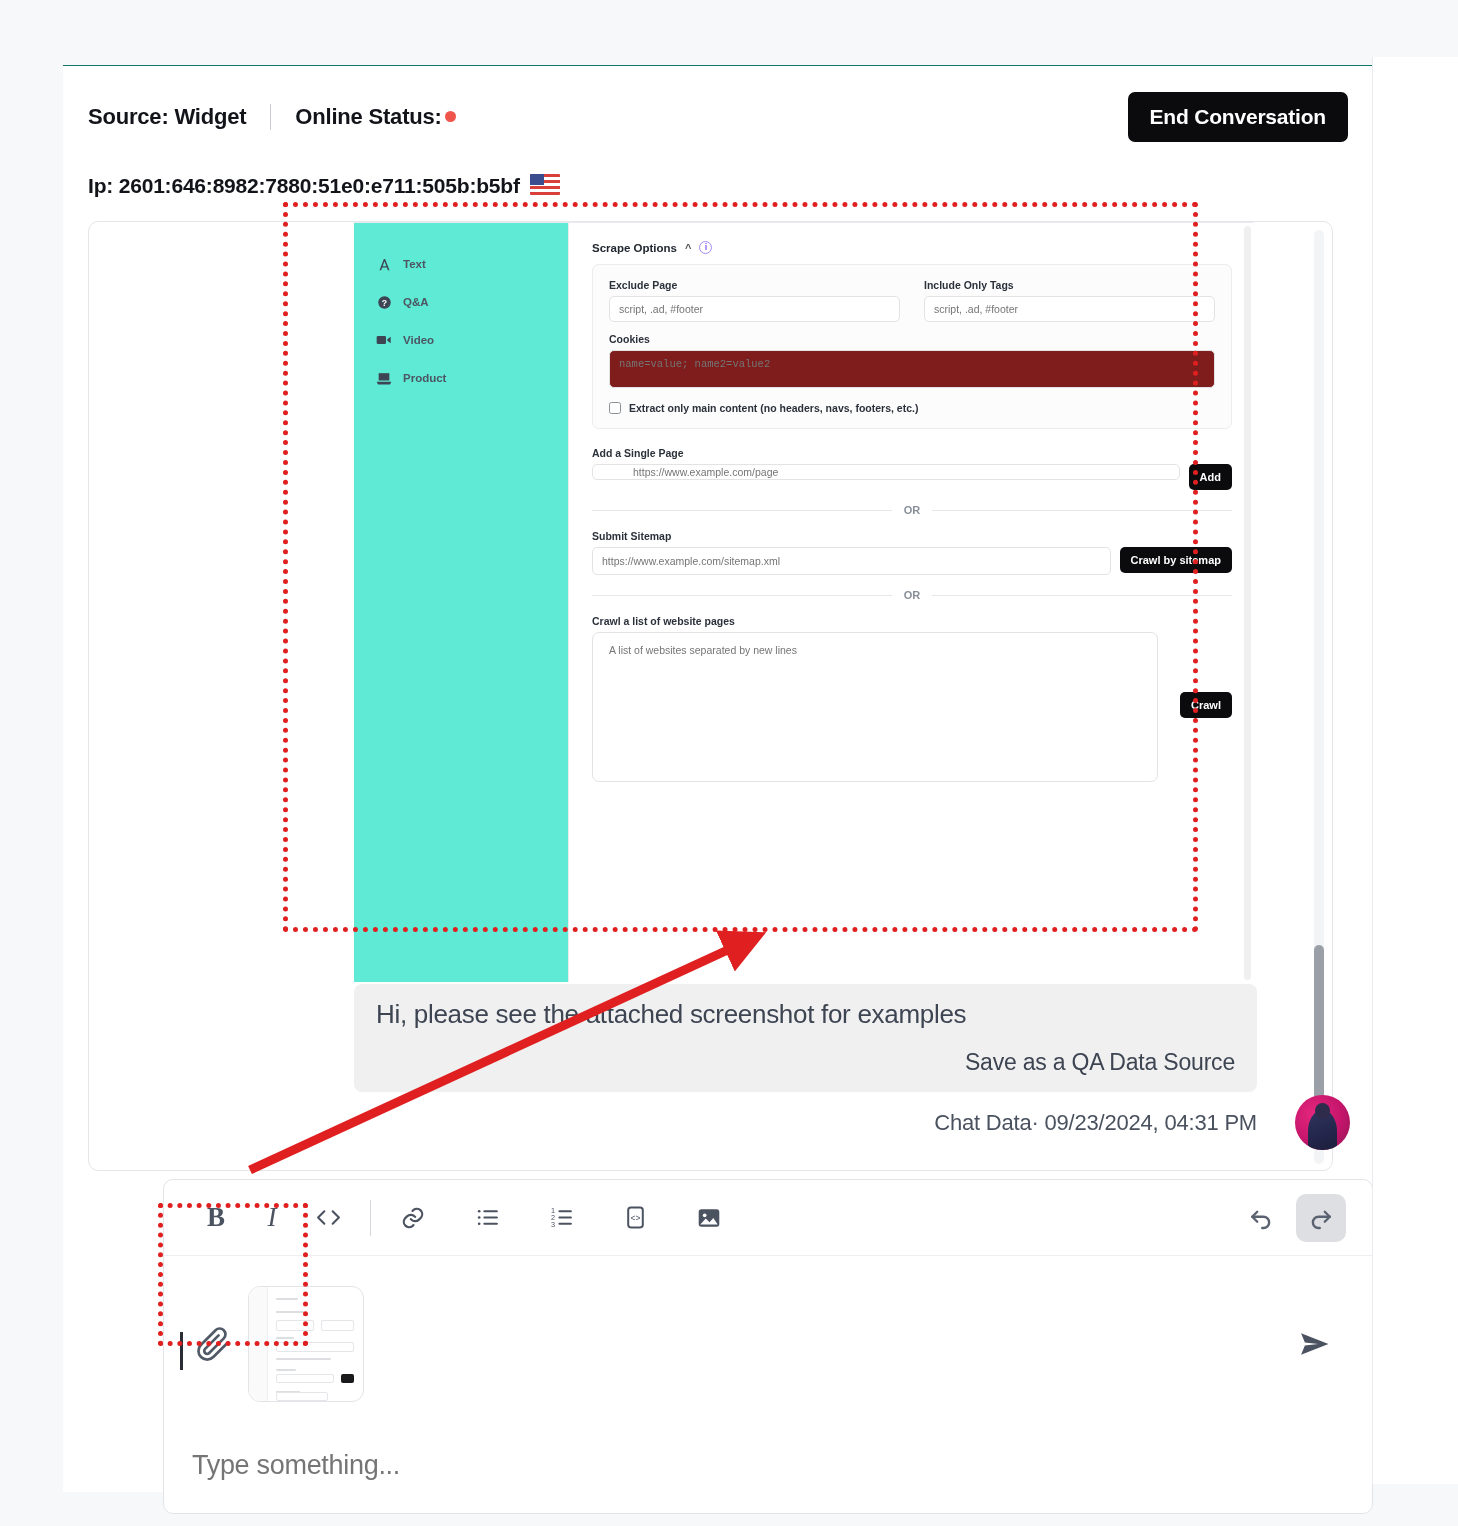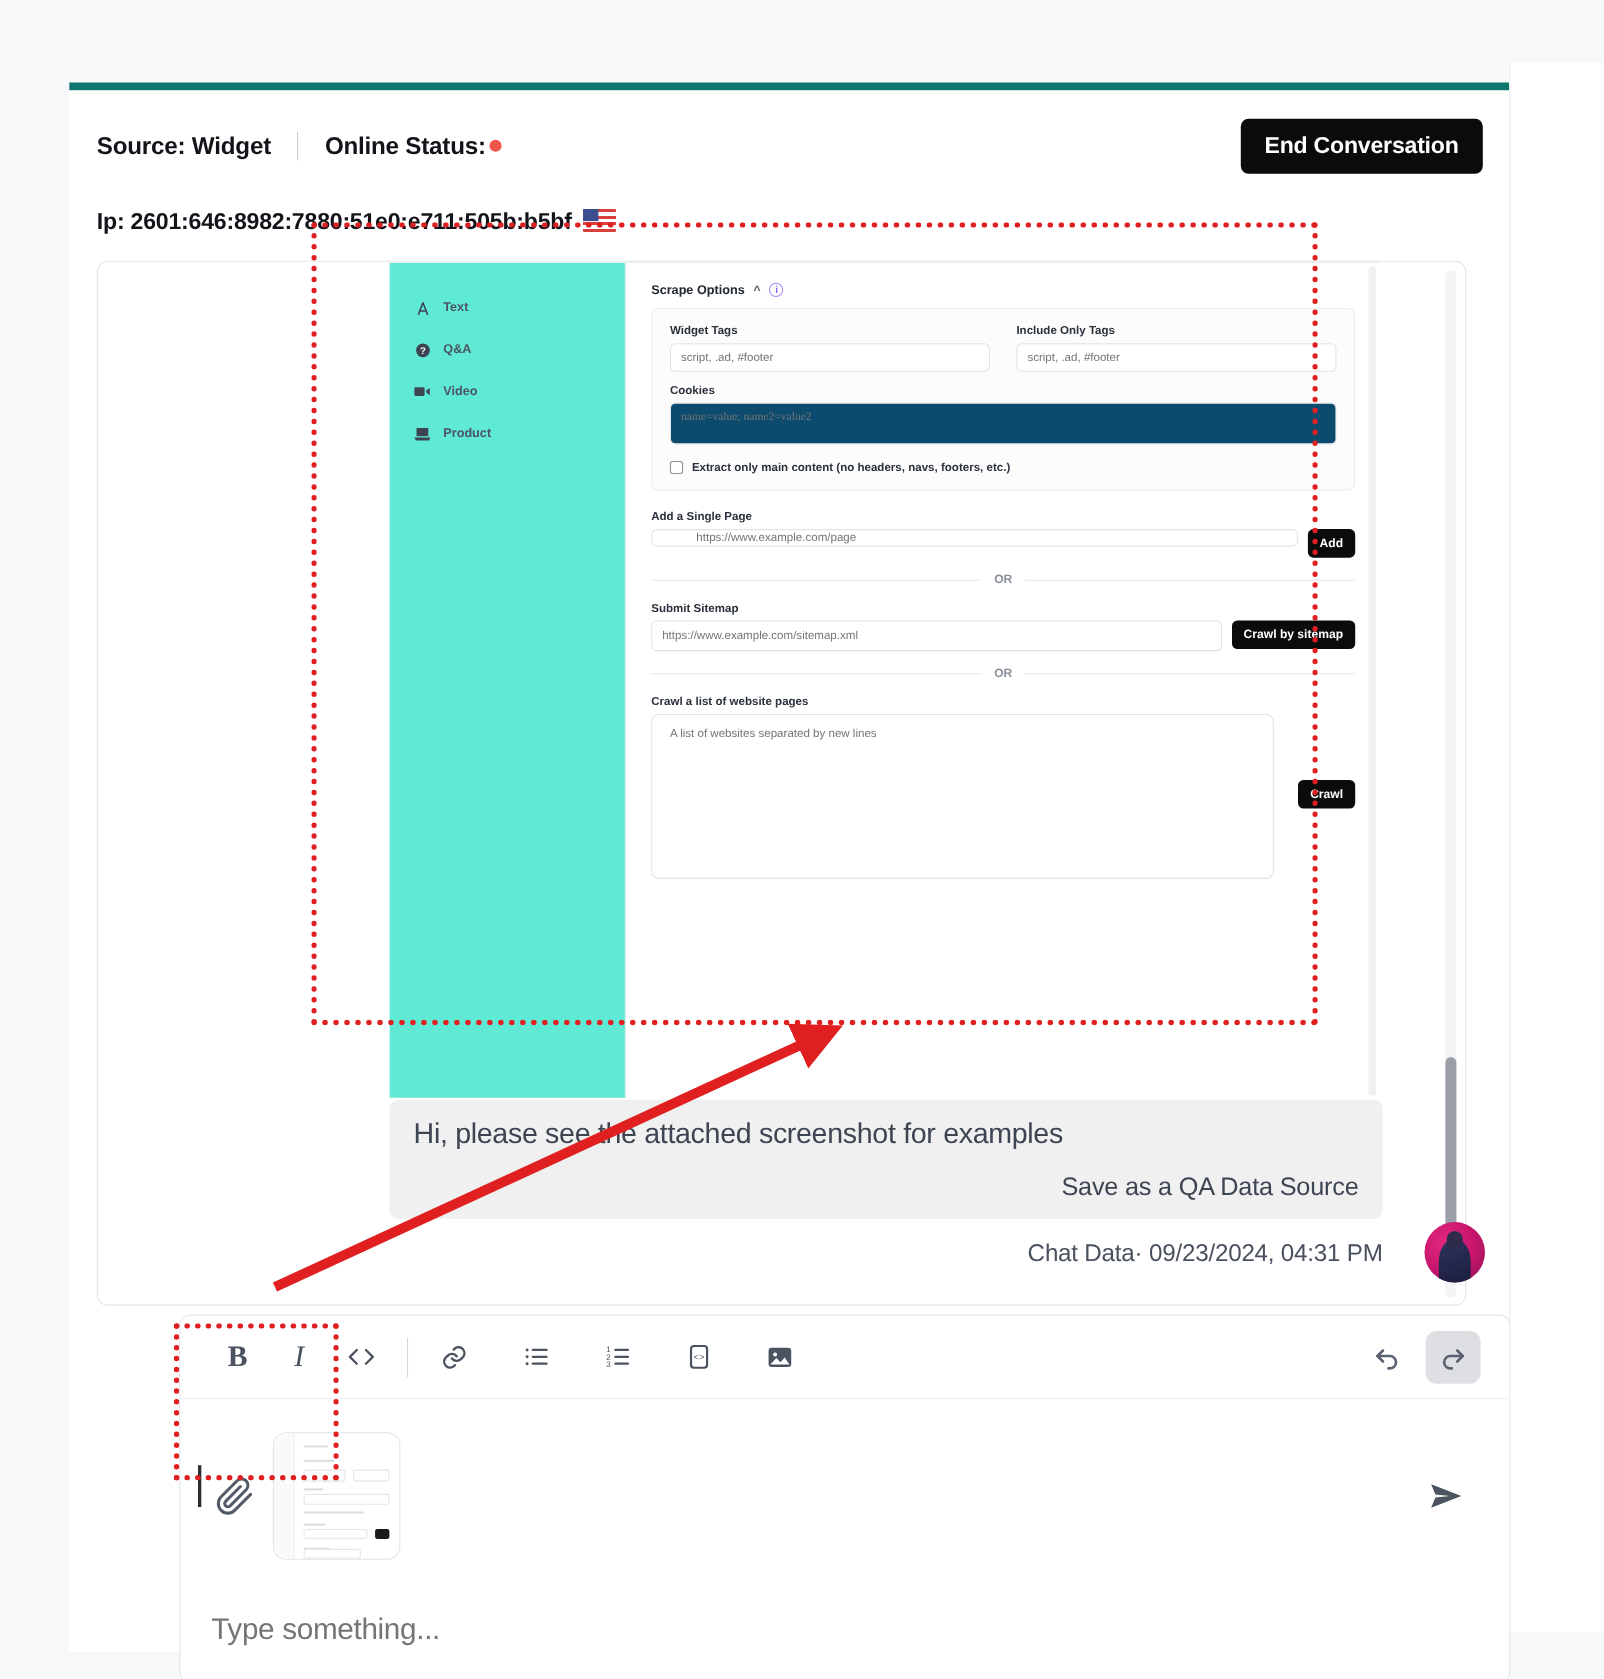--- a/index.html
+++ b/index.html
@@ -8,24 +8,24 @@
     width:1458px; height:1526px;
     background:#f7f8fa;
     font-family:"Liberation Sans", sans-serif;
     overflow:hidden;
     position:relative;
   }
 
   
   #page-panel {
     position:absolute;
-    left:63px; top:75px;
+    left:63px; top:65px;
     width:1309px; height:1427px;
     background:#ffffff;
-    border-top:7px solid #0f766e;
+    border-top:1px solid #0f766e;
   }
   #right-rail {
     position:absolute;
     left:1372px; top:57px;
     width:86px; height:1427px;
     background:#ffffff;
     border-left:1px solid #e9ebef;
   }
 
   
@@ -155,23 +155,23 @@
   }
   .es-input {
     width:100%; height:26px;
     border:1px solid #e1e3e6; border-radius:5px;
     background:#ffffff; font-size:10.5px; color:#9aa0a8;
     padding:0 9px; font-family:"Liberation Sans", sans-serif;
   }
   .es-textarea {
     width:100%; height:38px;
     border:1px solid #e1e3e6; border-radius:5px;
-    background:#0c4a6e; font-size:10.5px; color:#9aa0a8;
+    background:#7f1d1d; font-size:10.5px; color:#9aa0a8;
     padding:7px 9px; resize:none;
-    font-family:Liberation Serif, serif;
+    font-family:Liberation Mono, monospace;
   }
   .es-check-row {
     display:flex; align-items:center; gap:8px; margin-top:10px;
   }
   .es-checkbox {
     width:12px; height:12px; border:1.4px solid #8b9199;
     border-radius:2.5px; background:#fff;
   }
   .es-check-label { font-size:10.5px; color:#2b313b; font-weight:600; }
   .es-block { margin-bottom:6px; }
@@ -400,21 +400,21 @@
 
         <div class="es-sect-title">
           <span>Scrape Options</span>
           <span class="es-chev">^</span>
           <span class="es-info">i</span>
         </div>
 
         <div class="es-card">
           <div class="es-grid2">
             <div class="es-field">
-              <span class="es-label">Widget Tags</span>
+              <span class="es-label">Exclude Page</span>
               <input class="es-input" placeholder="script, .ad, #footer" style="">
             </div>
             <div class="es-field">
               <span class="es-label">Include Only Tags</span>
               <input class="es-input" placeholder="script, .ad, #footer" style="">
             </div>
           </div>
           <div style="margin-top:11px;">
             <span class="es-label">Cookies</span>
             <textarea class="es-textarea" placeholder="name=value; name2=value2" style=""></textarea>

